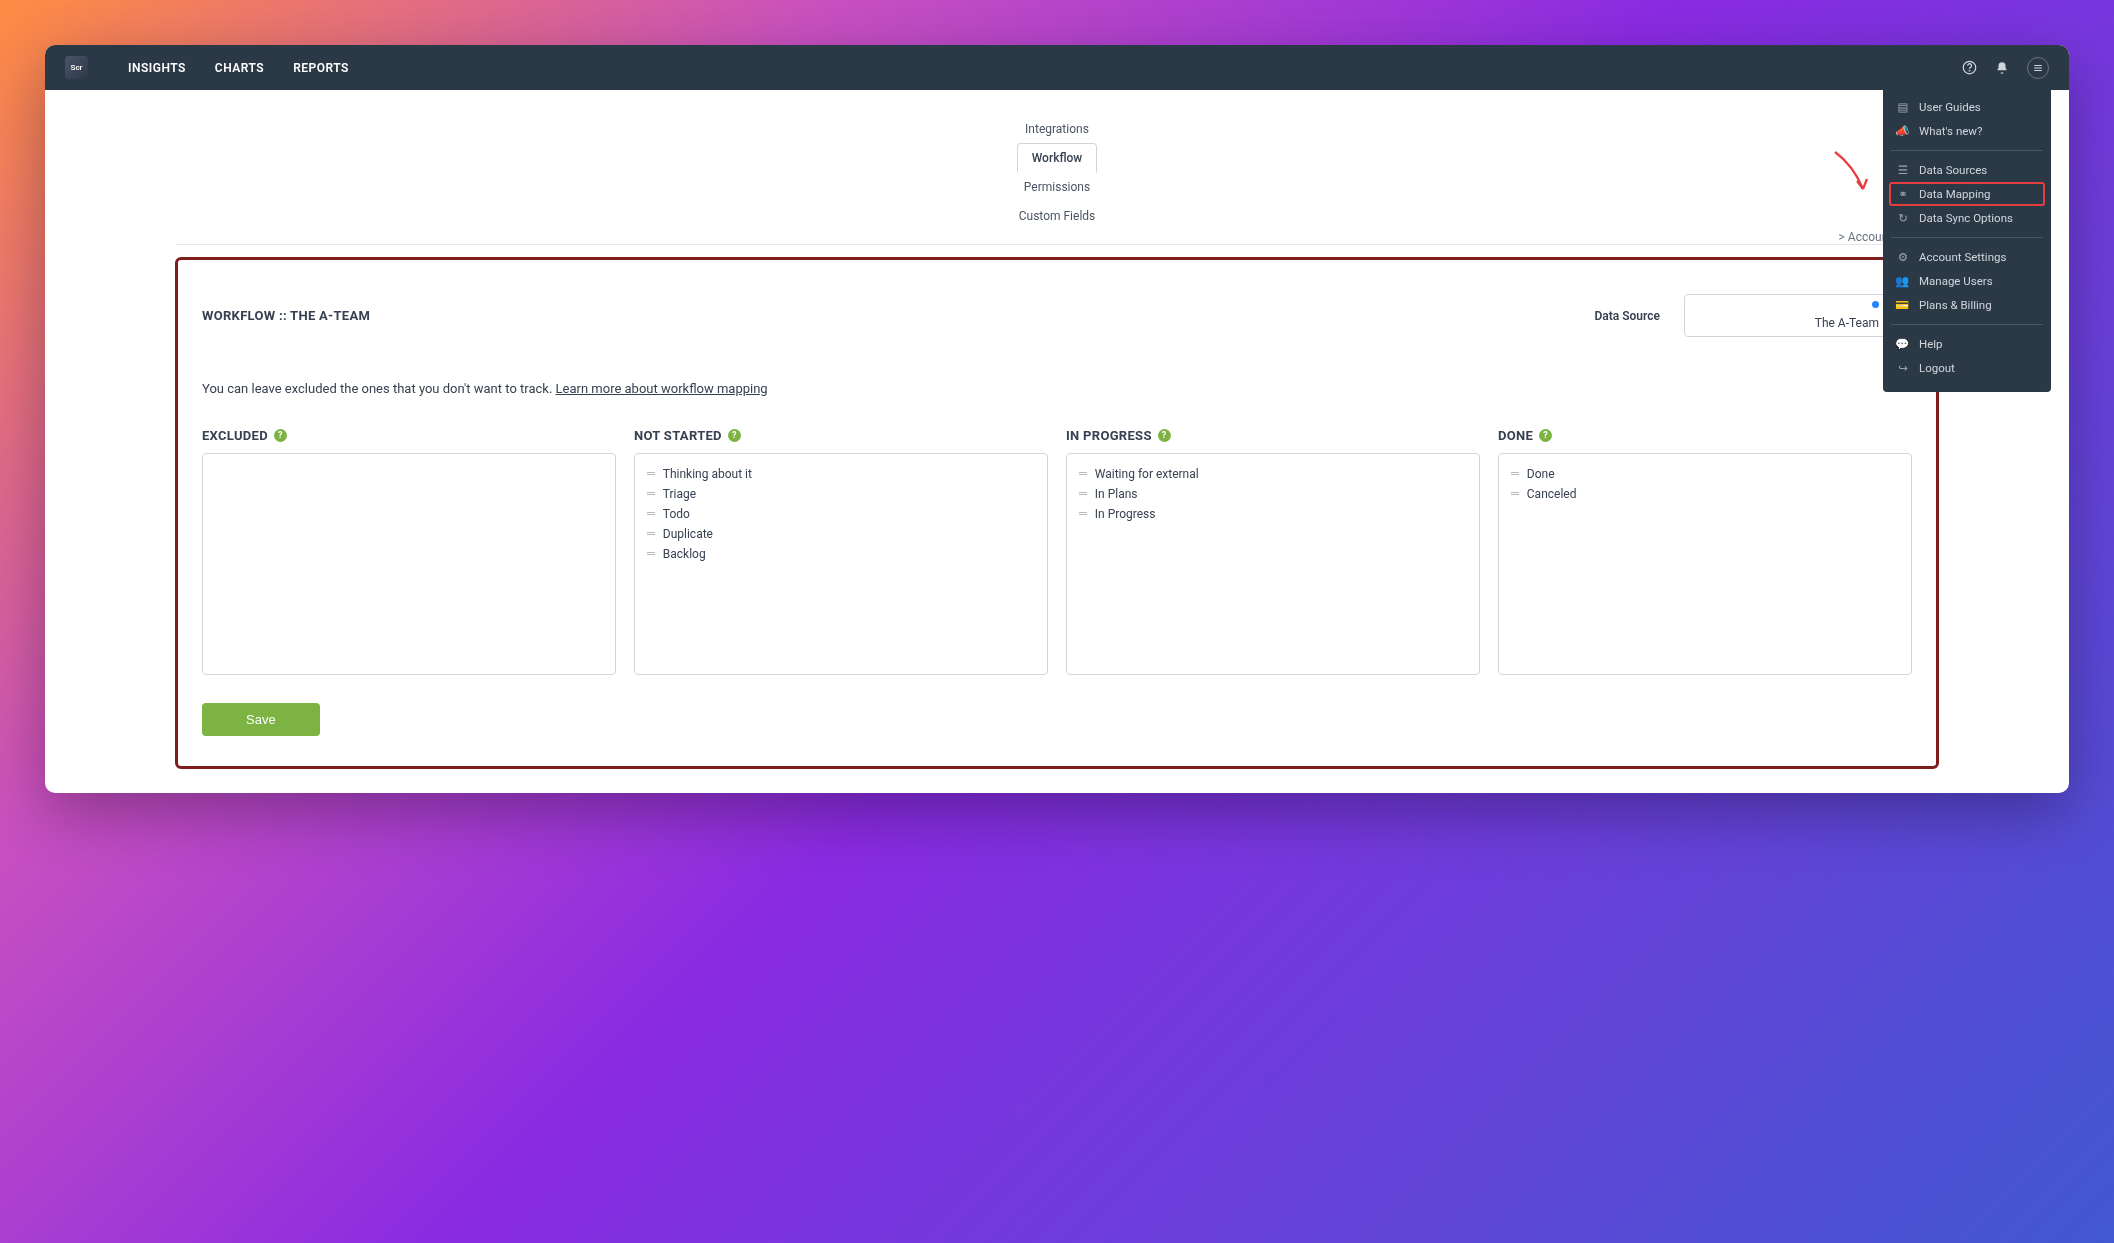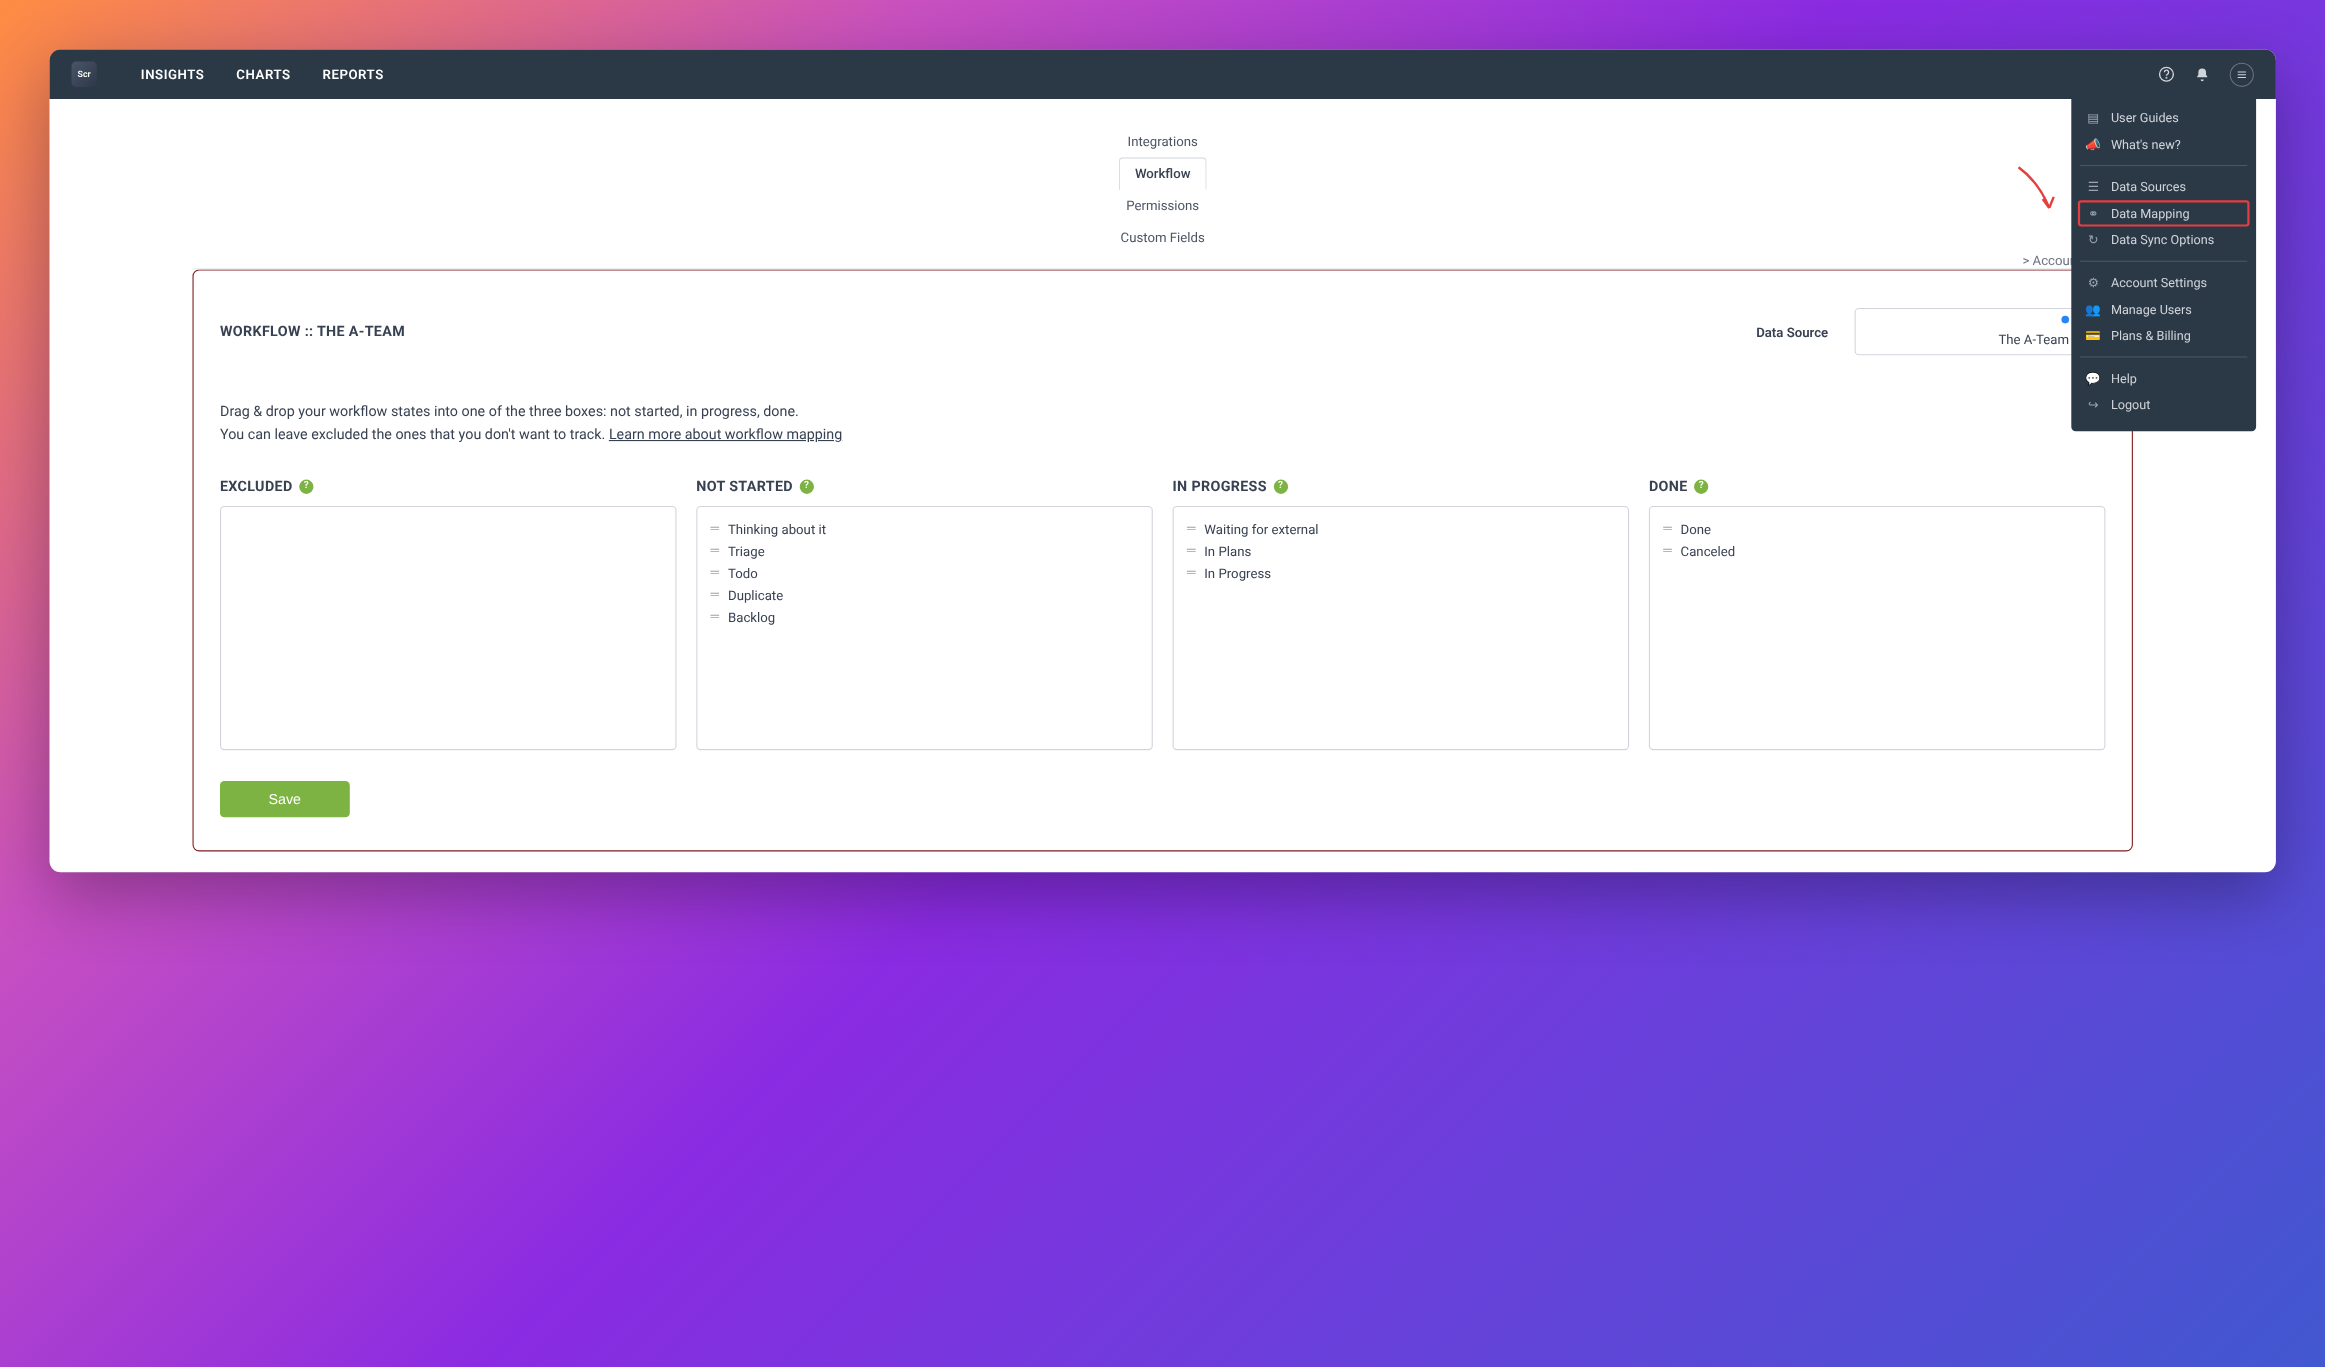--- a/index.html
+++ b/index.html
@@ -90,23 +90,24 @@
   color: #374151;
   font-weight: 500;
 }
 .breadcrumb-link {
   margin-left: auto;
   font-size: 12px;
   color: #6b7280;
   cursor: pointer;
 }
 .panel {
-  border: 1px solid #7f1d1d;
+  border: 3px solid #7f1d1d;
   border-radius: 6px;
   padding: 34px 24px 30px 24px;
+  margin-top: 12px;
 }
 .panel-head {
   display: flex;
   align-items: center;
   justify-content: space-between;
   margin-bottom: 42px;
 }
 .panel-title {
   font-size: 13px;
   font-weight: 700;
@@ -380,21 +381,20 @@
         <div class="ds-group">
           <span class="ds-label">Data Source</span>
           <div class="ds-select">
             <span class="jira-dot"></span>
             <span>The A-Team</span>
           </div>
         </div>
       </div>
 
       <div class="help-text">
-        <div>Drag &amp; drop your workflow states into one of the three boxes: not started, in progress, done.</div>
         <div>
           <span>You can leave excluded the ones that you don't want to track. </span><span class="help-link">Learn more about workflow mapping</span>
         </div>
       </div>
 
       <div class="columns">
 
         <div>
           <div class="col-head">
             <span>EXCLUDED</span>

